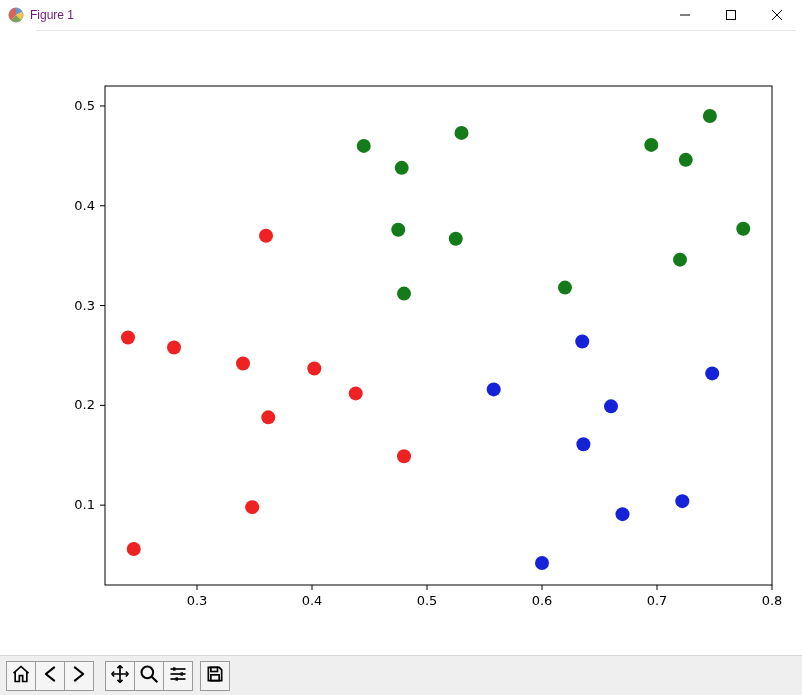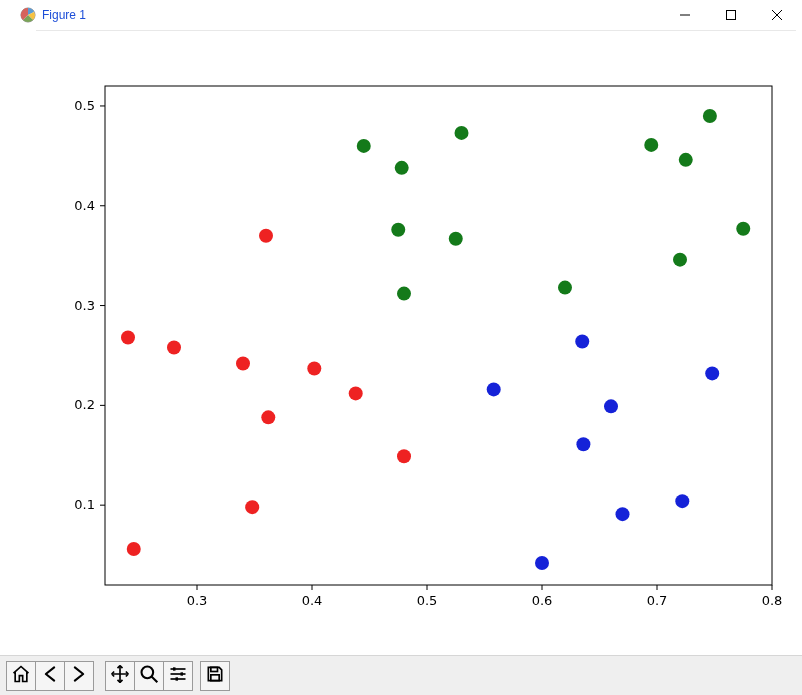--- a/index.html
+++ b/index.html
@@ -10,24 +10,24 @@
       height: 695px;
       overflow: hidden;
       display: flex;
       flex-direction: column;
     }
     
     .titlebar {
       height: 30px;
       display: flex;
       align-items: center;
-      padding: 0 2px 0 20px;
+      padding: 0 2px 0 8px;
       background: #ffffff;
       font-size: 12px;
-      color: #1d4ed8;
+      color: #701a75;
     }
     .titlebar .app-icon {
       width: 16px; height: 16px;
       margin-right: 6px;
       flex: 0 0 auto;
     }
     .titlebar .title { flex: 0 0 auto; }
     .titlebar .spacer { flex: 1 1 auto; }
     .win-controls { display: flex; }
     .win-btn {

